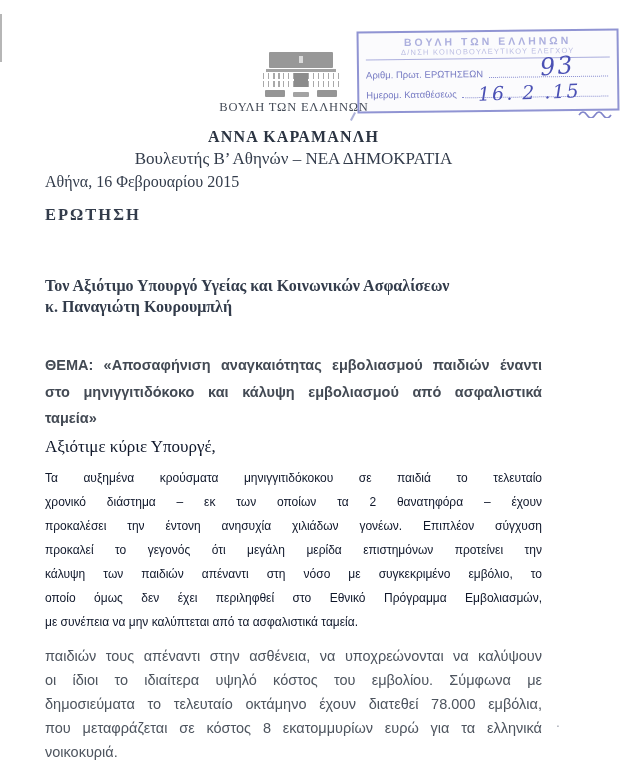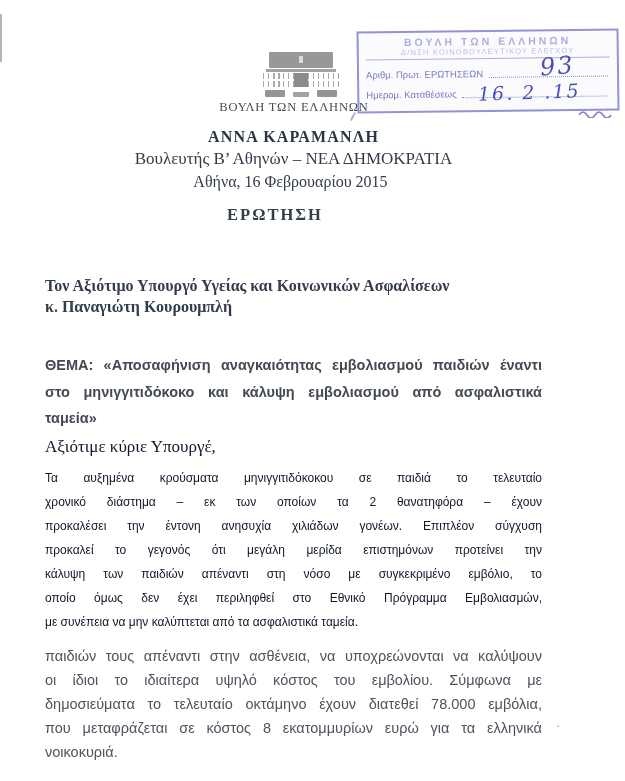--- a/index.html
+++ b/index.html
@@ -42,23 +42,23 @@
   .stamp .row .leader{flex:1;border-bottom:1.5px dotted rgba(108,113,196,.8);margin:0 2px 1px 6px;height:10px;}
   .hand{font-family:"DejaVu Serif","Liberation Serif",serif;font-style:italic;color:#4a50b4;}
   .hand-93{left:540px;top:52px;font-size:24px;transform:rotate(-5deg);letter-spacing:2px;}
   .hand-date{left:478px;top:81px;font-size:19px;transform:rotate(-2deg);letter-spacing:2px;white-space:nowrap;}
   .squiggle{left:578px;top:104px;}
   .tick{left:352px;top:112px;width:2px;height:9px;background:rgba(90,100,180,.5);transform:rotate(28deg);}
   
   .mp-name{left:45px;top:128px;width:497px;text-align:center;font-size:16px;font-weight:bold;
     letter-spacing:1.2px;color:#2b3442;}
   .mp-role{left:45px;top:149px;width:497px;text-align:center;font-size:17px;}
-  .dateline{left:45px;top:173px;width:497px;text-align:center;padding-right:6px;box-sizing:border-box;font-size:16px;}
+  .dateline{left:45px;top:173px;width:497px;text-align:left;padding-right:6px;box-sizing:border-box;font-size:16px;}
   
-  .q-head{left:45px;top:205px;width:460px;text-align:center;font-size:16.5px;font-weight:bold;letter-spacing:2px;}
+  .q-head{left:45px;top:205px;width:460px;font-size:16.5px;font-weight:bold;letter-spacing:2px;}
   .q-byline{left:45px;top:241px;width:460px;text-align:center;font-size:16px;font-weight:bold;}
   .to-block{left:45px;top:276px;width:500px;font-size:16px;font-weight:bold;line-height:20.5px;}
   
   .sans{font-family:"Liberation Sans","DejaVu Sans",sans-serif;}
   .subject{left:45px;top:352px;width:497px;font-size:14.5px;font-weight:bold;color:#434a54;line-height:26.5px;}
   .salutation{left:45px;top:437px;font-size:17px;color:#0f172a;}
   .body1{left:45px;top:466px;width:497px;font-size:12px;color:#0f172a;line-height:24px;}
   .body2{left:45px;top:644px;width:497px;font-size:14.5px;color:#4d545e;line-height:24px;}
   .jl{text-align:justify;text-align-last:justify;}
   .jlast{text-align:left;text-align-last:left;}

